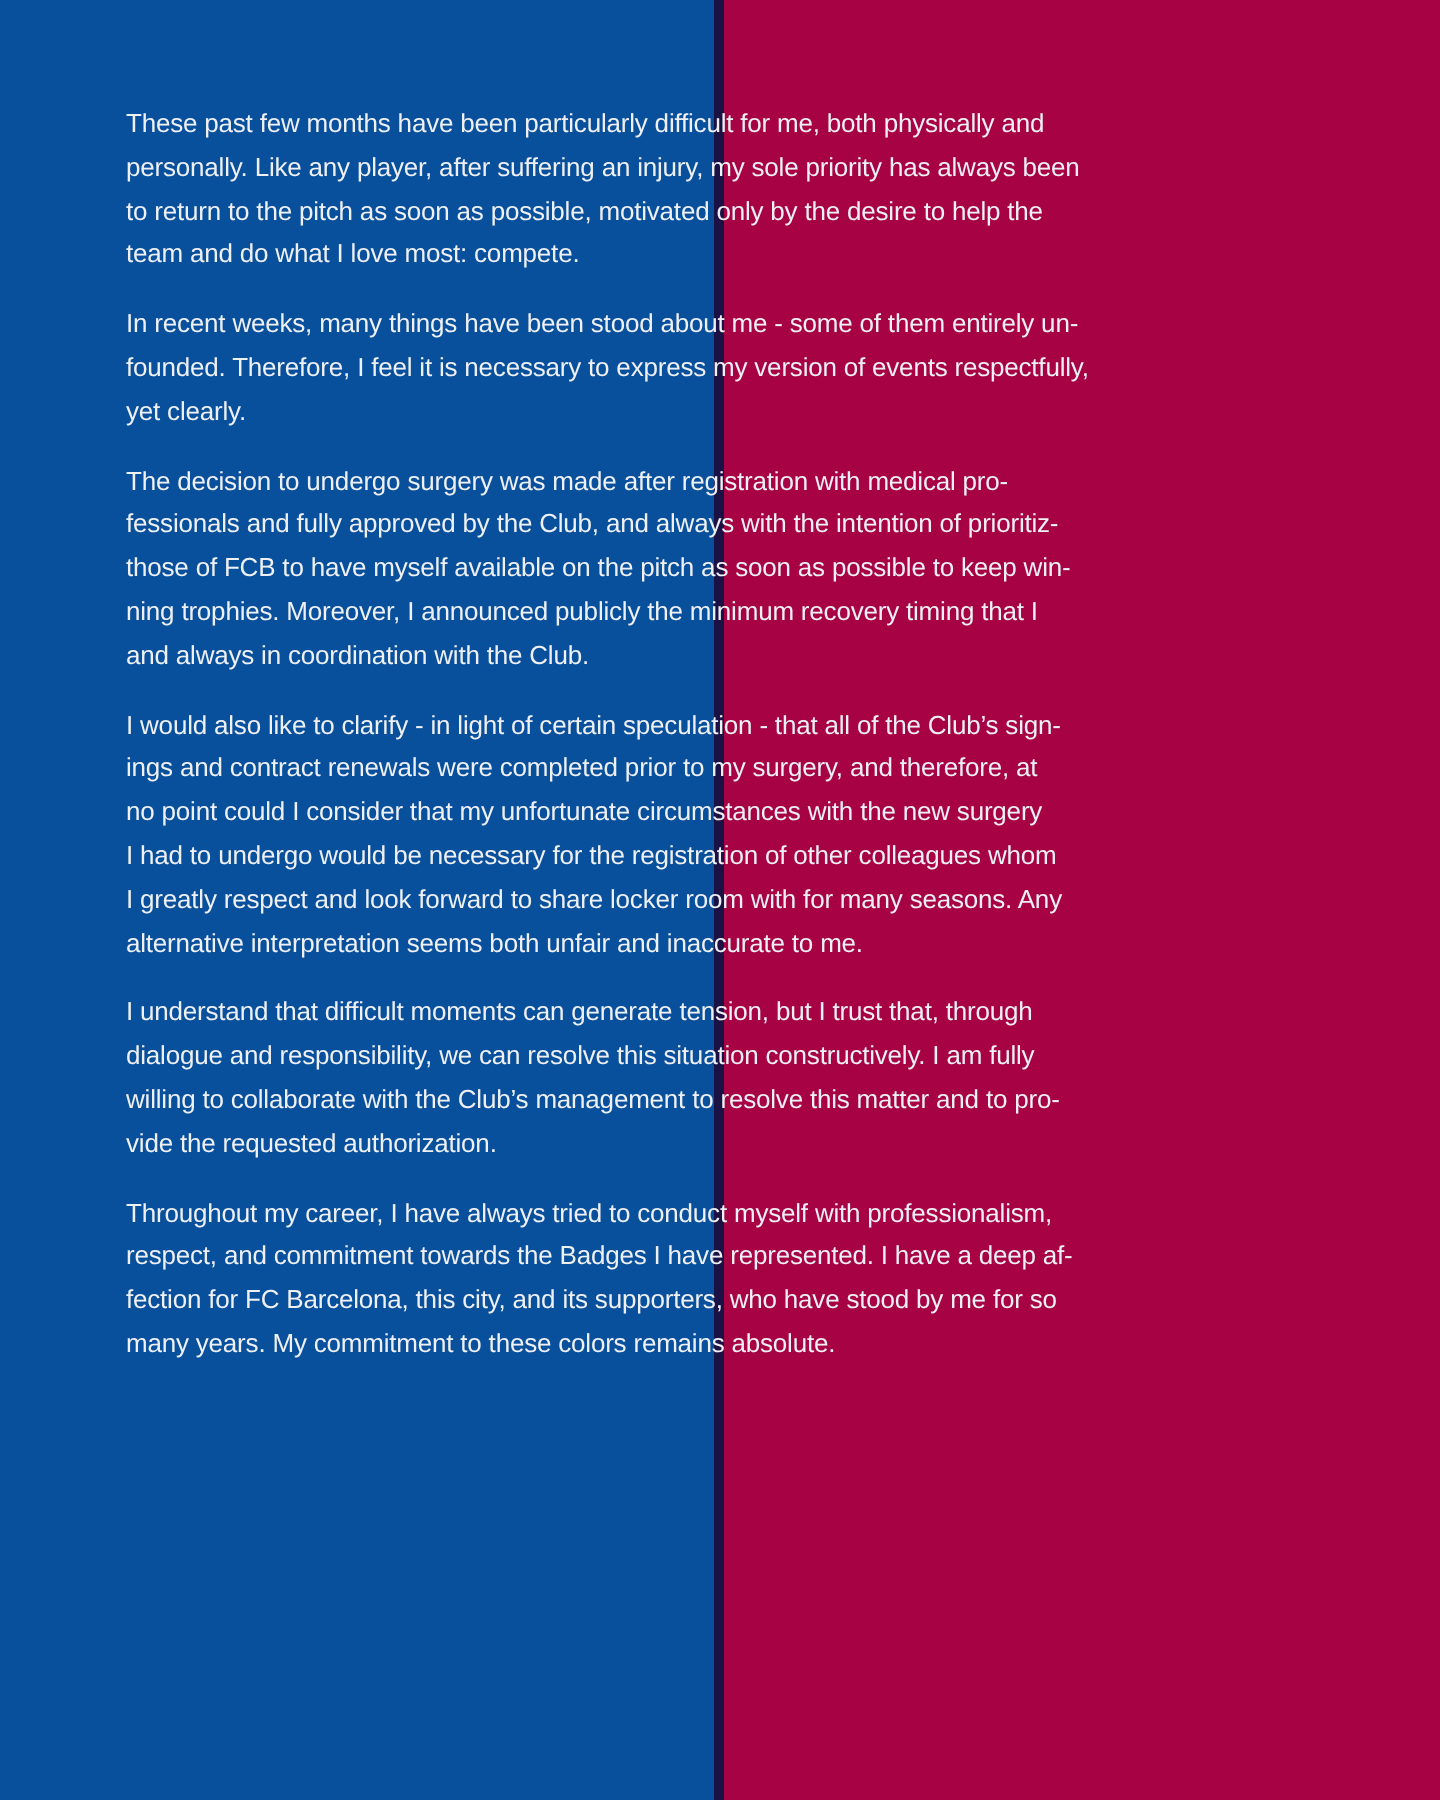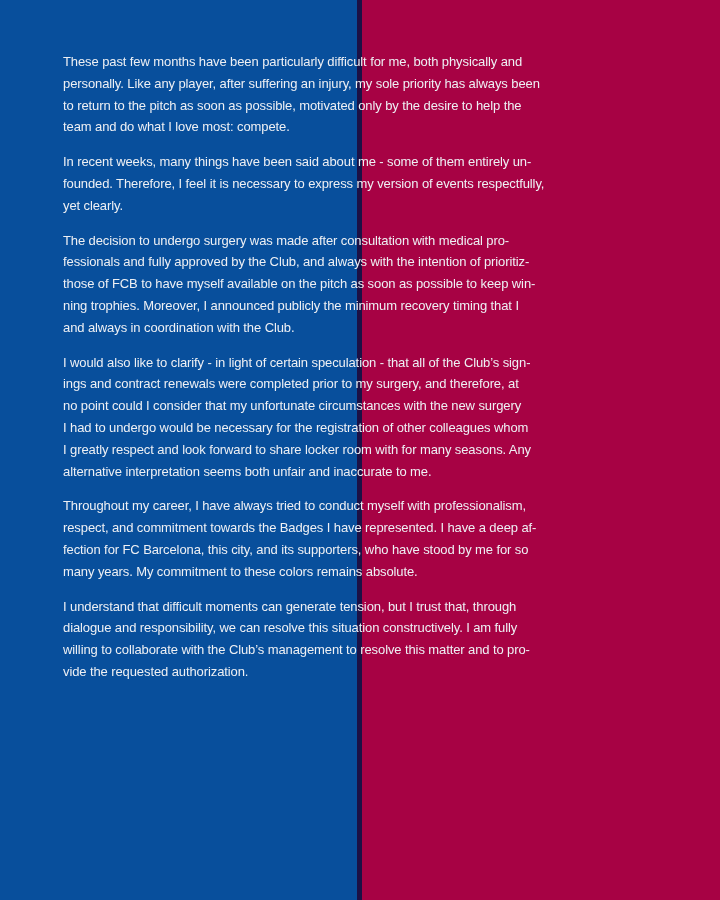--- a/index.html
+++ b/index.html
@@ -46,44 +46,44 @@
 <div class="panel panel-red"></div>
 
 <div class="letter">
     <div class="para">
       <div class="line">These past few months have been particularly difficult for me, both physically and</div>
       <div class="line">personally. Like any player, after suffering an injury, my sole priority has always been</div>
       <div class="line">to return to the pitch as soon as possible, motivated only by the desire to help the</div>
       <div class="line">team and do what I love most: compete.</div>
     </div>
     <div class="para">
-      <div class="line">In recent weeks, many things have been said about me - some of them entirely un-</div>
+      <div class="line">In recent weeks, many things have been stood about me - some of them entirely un-</div>
       <div class="line">founded. Therefore, I feel it is necessary to express my version of events respectfully,</div>
       <div class="line">yet clearly.</div>
     </div>
     <div class="para">
-      <div class="line">The decision to undergo surgery was made after consultation with medical pro-</div>
+      <div class="line">The decision to undergo surgery was made after registration with medical pro-</div>
       <div class="line">fessionals and fully approved by the Club, and always with the intention of prioritiz-</div>
       <div class="line">those of FCB to have myself available on the pitch as soon as possible to keep win-</div>
       <div class="line">ning trophies. Moreover, I announced publicly the minimum recovery timing that I</div>
       <div class="line">and always in coordination with the Club.</div>
     </div>
     <div class="para">
       <div class="line">I would also like to clarify - in light of certain speculation - that all of the Club’s sign-</div>
       <div class="line">ings and contract renewals were completed prior to my surgery, and therefore, at</div>
       <div class="line">no point could I consider that my unfortunate circumstances with the new surgery</div>
       <div class="line">I had to undergo would be necessary for the registration of other colleagues whom</div>
       <div class="line">I greatly respect and look forward to share locker room with for many seasons. Any</div>
       <div class="line">alternative interpretation seems both unfair and inaccurate to me.</div>
     </div>
     <div class="para">
+      <div class="line">I understand that difficult moments can generate tension, but I trust that, through</div>
+      <div class="line">dialogue and responsibility, we can resolve this situation constructively. I am fully</div>
+      <div class="line">willing to collaborate with the Club’s management to resolve this matter and to pro-</div>
+      <div class="line">vide the requested authorization.</div>
+    </div>
+    <div class="para">
       <div class="line">Throughout my career, I have always tried to conduct myself with professionalism,</div>
       <div class="line">respect, and commitment towards the Badges I have represented. I have a deep af-</div>
       <div class="line">fection for FC Barcelona, this city, and its supporters, who have stood by me for so</div>
       <div class="line">many years. My commitment to these colors remains absolute.</div>
     </div>
-    <div class="para">
-      <div class="line">I understand that difficult moments can generate tension, but I trust that, through</div>
-      <div class="line">dialogue and responsibility, we can resolve this situation constructively. I am fully</div>
-      <div class="line">willing to collaborate with the Club’s management to resolve this matter and to pro-</div>
-      <div class="line">vide the requested authorization.</div>
-    </div>
   </div>
 
 </body></html>

